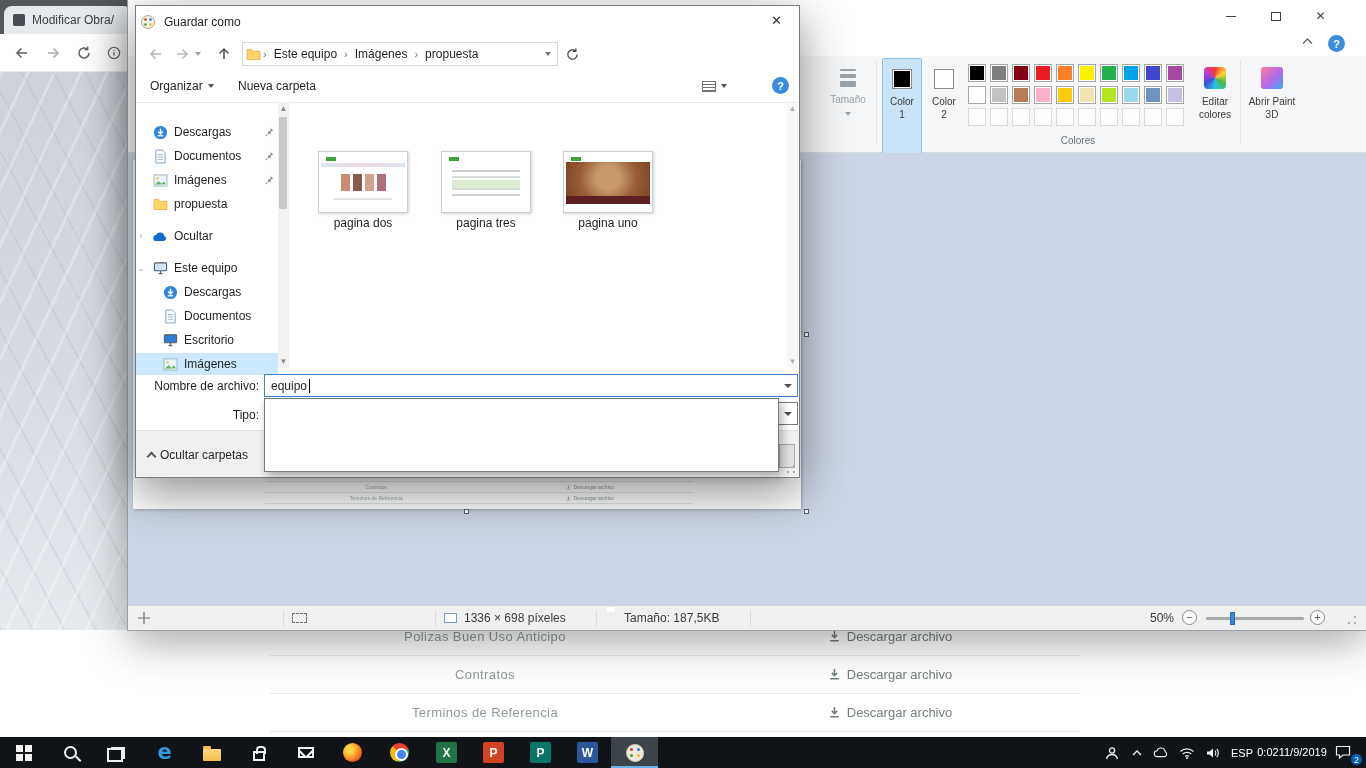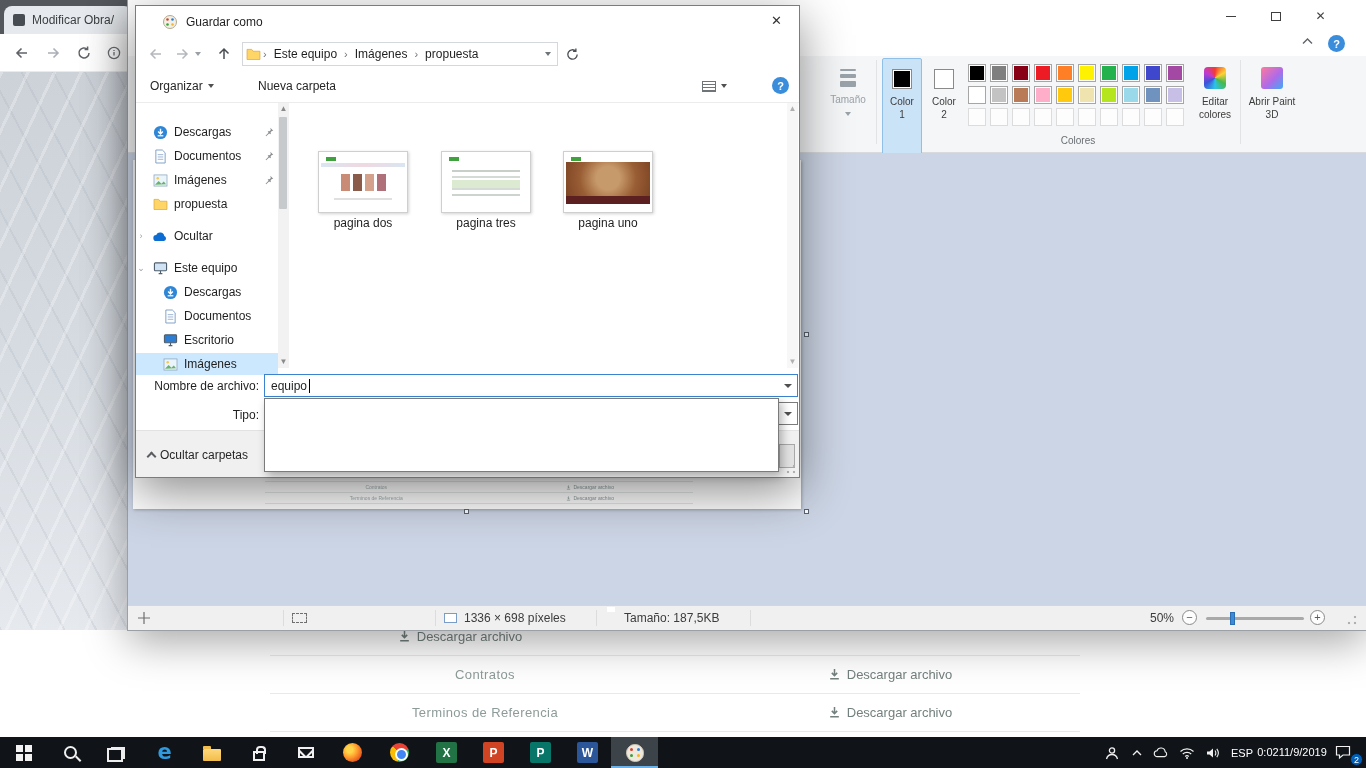--- a/index.html
+++ b/index.html
@@ -60,21 +60,21 @@
 .zoom-track{position:absolute;height:3px;background:#a9a9a9;border-radius:2px}
 .zoom-thumb{position:absolute;width:5px;height:13px;background:#3a8bd8;border:1px solid #2a6db0}
 .zbtn{position:absolute;width:15px;height:15px;border:1px solid #8a8a8a;border-radius:50%;color:#5a5a5a;display:flex;align-items:center;justify-content:center;font-size:11px;line-height:1;background:#fdfdfd}
 .grip{position:absolute;width:12px;height:12px;background:
  radial-gradient(circle at 9px 3px,#b0b0b0 1.2px,transparent 1.6px),
  radial-gradient(circle at 9px 9px,#b0b0b0 1.2px,transparent 1.6px),
  radial-gradient(circle at 3px 9px,#b0b0b0 1.2px,transparent 1.6px)}
 
 
 .dialog{background:#fff;border:1px solid #777c85;box-shadow:0 14px 46px rgba(0,0,0,.45);font-size:12px}
-.dlg-title{display:flex;align-items:center;gap:8px;padding-left:26px;height:31px}
+.dlg-title{display:flex;align-items:center;gap:8px;padding-left:4px;height:31px}
 .dlg-close{position:absolute;right:0;top:0;width:45px;height:29px;display:flex;align-items:center;justify-content:center;font-size:13px;color:#333}
 .navbtn{position:absolute;width:24px;height:24px;display:flex;align-items:center;justify-content:center}
 .breadcrumb{position:absolute;border:1px solid #d4d7db;background:#fff;display:flex;align-items:center;padding:0 2px;gap:2px}
 .crumb{padding:0 5px;color:#1f1f1f;white-space:nowrap;line-height:22px}
 .crumb-sep{color:#6f7479;font-size:11px}
 .searchbox{position:absolute;border:1px solid #d4d7db;display:flex;align-items:center;background:#fff}
 .searchbox input{border:0;outline:0;flex:1;font:12px "Liberation Sans",sans-serif;color:#555;padding:0 6px;background:transparent;min-width:0}
 .chev{width:0;height:0;border-left:4px solid transparent;border-right:4px solid transparent;border-top:4px solid #505050}
 .chev.sm{border-left-width:3px;border-right-width:3px;border-top-width:4px}
 .cmditem{position:absolute;display:flex;align-items:center;gap:5px;height:24px;padding:0 6px;color:#262626}
@@ -175,20 +175,21 @@
           <svg width="14" height="14" viewBox="0 0 14 14">
             <circle cx="7" cy="7" r="5.6" stroke="#6a6f74" stroke-width="1.3" fill="none"></circle>
             <path d="M7 6v3.4M7 4v1" stroke="#6a6f74" stroke-width="1.3"></path>
           </svg>
         </span>
     </div>
     <div class="abs page-hero" style="left:0;top:72px;width:128px;height:558px"></div>
 
     <div class="abs" style="left:270px;top:618px;width:810px">
       <div class="prow">
+        <div class="pcol-name">Polizas Buen Uso Anticipo</div>
         <div class="pcol-action">
           <svg width="13" height="13" viewBox="0 0 12 12">
               <path d="M6 1v6M3.5 4.5L6 7l2.5-2.5M2 10h8" stroke="#73807e" stroke-width="1.4" fill="none"></path>
             </svg>
           <span>Descargar archivo</span>
         </div>
       </div>
       <div class="prow">
         <div class="pcol-name">Contratos</div>
         <div class="pcol-action">
@@ -404,21 +405,21 @@
     <span class="navbtn" style="left:424px;top:36px">
         <svg width="15" height="15" viewBox="0 0 16 16">
           <path d="M13 8a5 5 0 11-1.5-3.6M11.6 1.6v3h-3" stroke="#4a4f54" stroke-width="1.4" fill="none"></path>
         </svg>
       </span>
 
     <div class="cmditem" style="left:8px;top:68px">
       <span>Organizar</span>
       <span class="chev sm"></span>
     </div>
-    <div class="cmditem" style="left:116px;top:68px">
+    <div class="cmditem" style="left:96px;top:68px">
       <span>Nueva carpeta</span>
     </div>
     <div class="cmditem" style="left:560px;top:68px">
       <span class="views-icon"></span>
       <span class="chev sm"></span>
     </div>
     <span class="abs help-circle" style="left:636px;top:71px">
         <span>?</span>
       </span>
     <div class="abs" style="left:0;top:96px;width:663px;height:1px;background:#ececec"></div>

